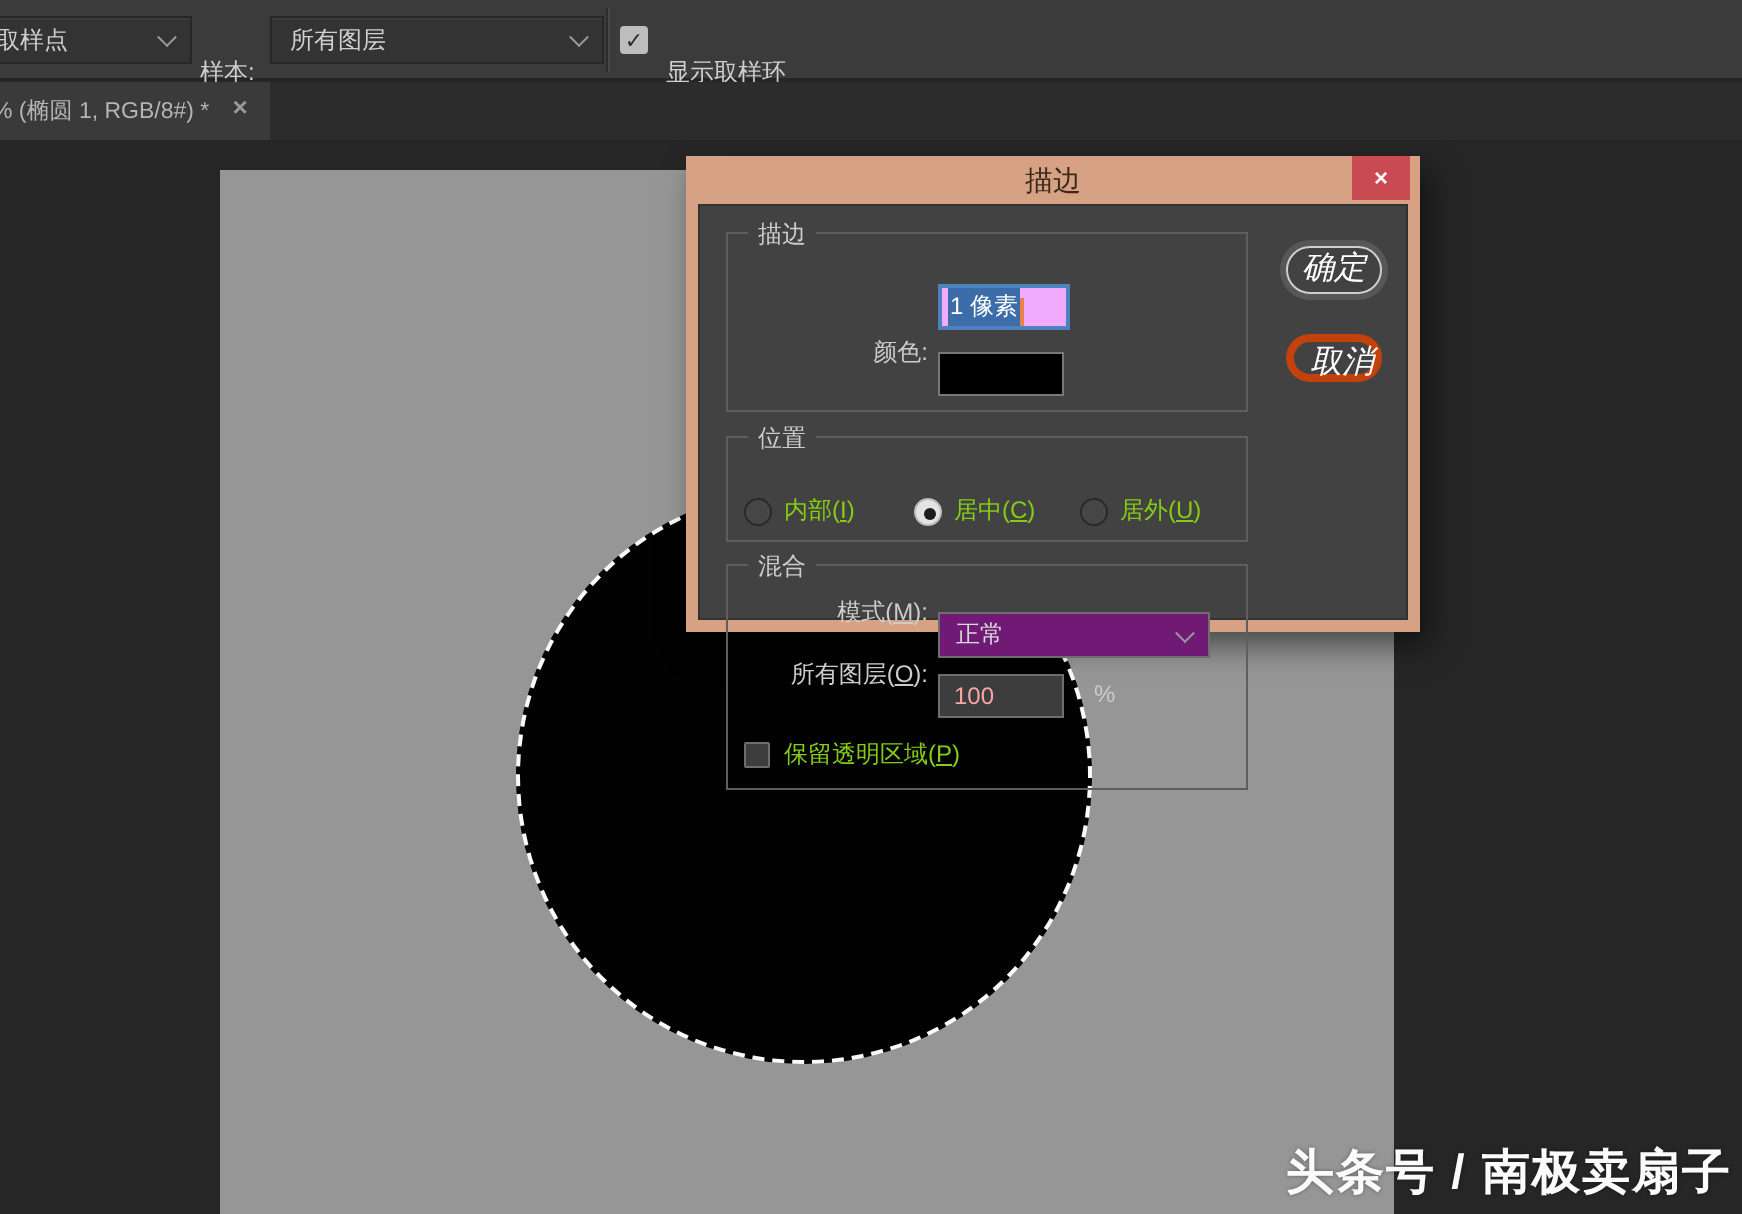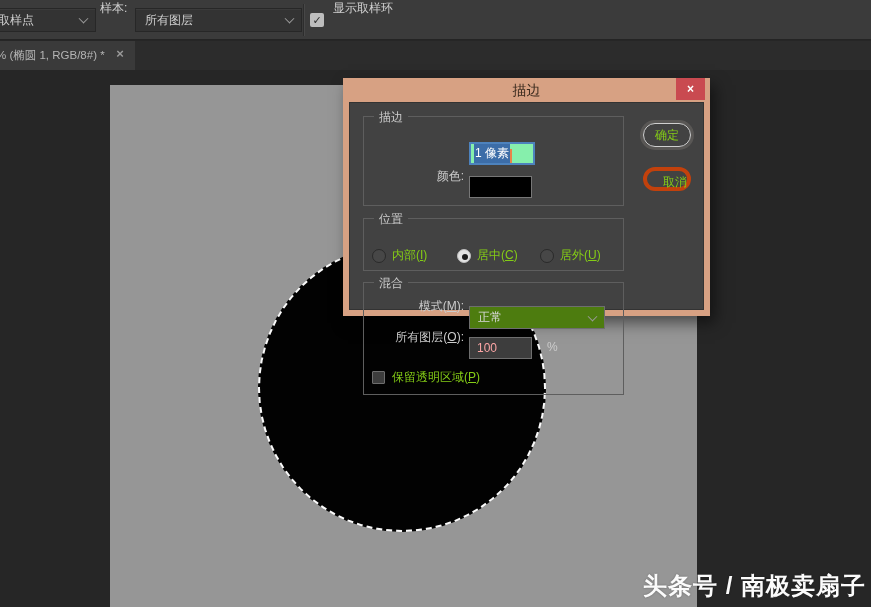--- a/index.html
+++ b/index.html
@@ -22,21 +22,21 @@
     background:#333333; border:1px solid #272727;
     box-shadow:inset 0 1px 0 rgba(255,255,255,0.04);
     display:flex; align-items:center;
     padding:0 22px 0 9px; color:#cfcfcf; cursor:pointer;
   }
   .chev {
     position:absolute; right:8px; top:50%; width:7px; height:7px;
     border-right:1.5px solid #9a9a9a; border-bottom:1.5px solid #9a9a9a;
     transform:translateY(-70%) rotate(45deg);
   }
-  .tb-label { position:absolute; top:0; color:#cfcfcf; }
+  .tb-label { position:absolute; top:28px; color:#cfcfcf; }
   .tb-sep { position:absolute; left:303px; top:4px; width:1px; height:32px; background:#2d2d2d; box-shadow:1px 0 0 #474747; }
   .checkbox-checked {
     position:absolute; left:310px; top:13px; width:14px; height:14px;
     background:#bdbdbd; border-radius:2px;
     display:flex; align-items:center; justify-content:center;
     color:#2b2b2b; font-size:11px; font-weight:bold; cursor:pointer;
   }
   
   .tabbar {
     position:absolute; left:0; top:41px; width:871px; height:29px;
@@ -103,21 +103,21 @@
   .g-stroke { top:13px;  height:90px; }
   .g-pos    { top:115px; height:53px; }
   .g-blend  { top:179px; height:113px; }
   .flabel {
     position:absolute; left:0; width:100px; text-align:right;
     color:#cccccc; line-height:22px;
   }
   .mn { text-decoration:underline; }
   .width-input {
     position:absolute; left:105px; top:25px; width:66px; height:23px;
-    background:#86efac; border:2px solid #4d82bd;
+    background:#f0abfc; border:2px solid #4d82bd;
     display:flex; align-items:flex-end; padding-left:3px; cursor:text;
   }
   .sel-text { background:#3c6da8; color:#ffffff; padding:1px 1px; }
   .caret { display:inline-block; width:2px; height:14px; background:#e8824a; }
   .color-swatch {
     position:absolute; left:105px; top:59px; width:63px; height:22px;
     background:#000000; border:1px solid #777; cursor:pointer;
   }
   .radio-item { position:absolute; top:29px; height:15px; display:flex; align-items:center; cursor:pointer; }
   .radio {
@@ -126,41 +126,42 @@
     position:relative; flex:none;
   }
   .radio.sel { background:#e3e3e3; border:1px solid #bdbdbd; }
   .radio.sel::after {
     content:""; position:absolute; left:4px; top:4px; width:6px; height:6px;
     border-radius:50%; background:#1c1c1c;
   }
   .radio-label { color:#84cc16; }
   .select-box {
     position:absolute; left:105px; top:23px; width:136px; height:23px;
-    background:#4d7c0f; border:1px solid #6e6e6e;
+    background:#701a75; border:1px solid #6e6e6e;
     display:flex; align-items:center; padding:0 20px 0 8px;
     color:#d8d8d8; cursor:pointer;
   }
   .text-input {
     position:absolute; left:105px; top:54px; width:63px; height:22px;
     background:#3d3d3d; border:1px solid #6e6e6e;
     display:flex; align-items:center; padding-left:7px;
     color:#fca5a5; cursor:text;
   }
   .unit { position:absolute; left:183px; top:57px; color:#cccccc; }
   .chk-row { position:absolute; left:8px; top:87px; height:15px; display:flex; align-items:center; cursor:pointer; }
   .checkbox-empty {
     width:13px; height:13px; background:#3d3d3d; border:1px solid #6e6e6e;
     border-radius:1px; margin-right:7px; flex:none;
   }
   .btn {
     position:absolute; left:293px; width:48px; height:24px;
     border-radius:12px; background:transparent;
-    color:#84cc16; font-size:12px; text-align:center; line-height:22px;
+    color:#ffffff; font-size:16px; text-align:center; line-height:22px;
     cursor:pointer;
+    font-style:italic;
   }
   .btn-ok { top:20px; border:1px solid #cfcfcf; box-shadow:0 0 0 3px rgba(150,145,138,0.28); }
   .btn-cancel { top:64px; border:4px solid #c2410c;text-align:right; }
 </style>
 </head>
 <body>
 
 <div class="toolbar">
   <div class="dropdown" style="left:-12px; width:108px;">
     <span>取样点</span>

